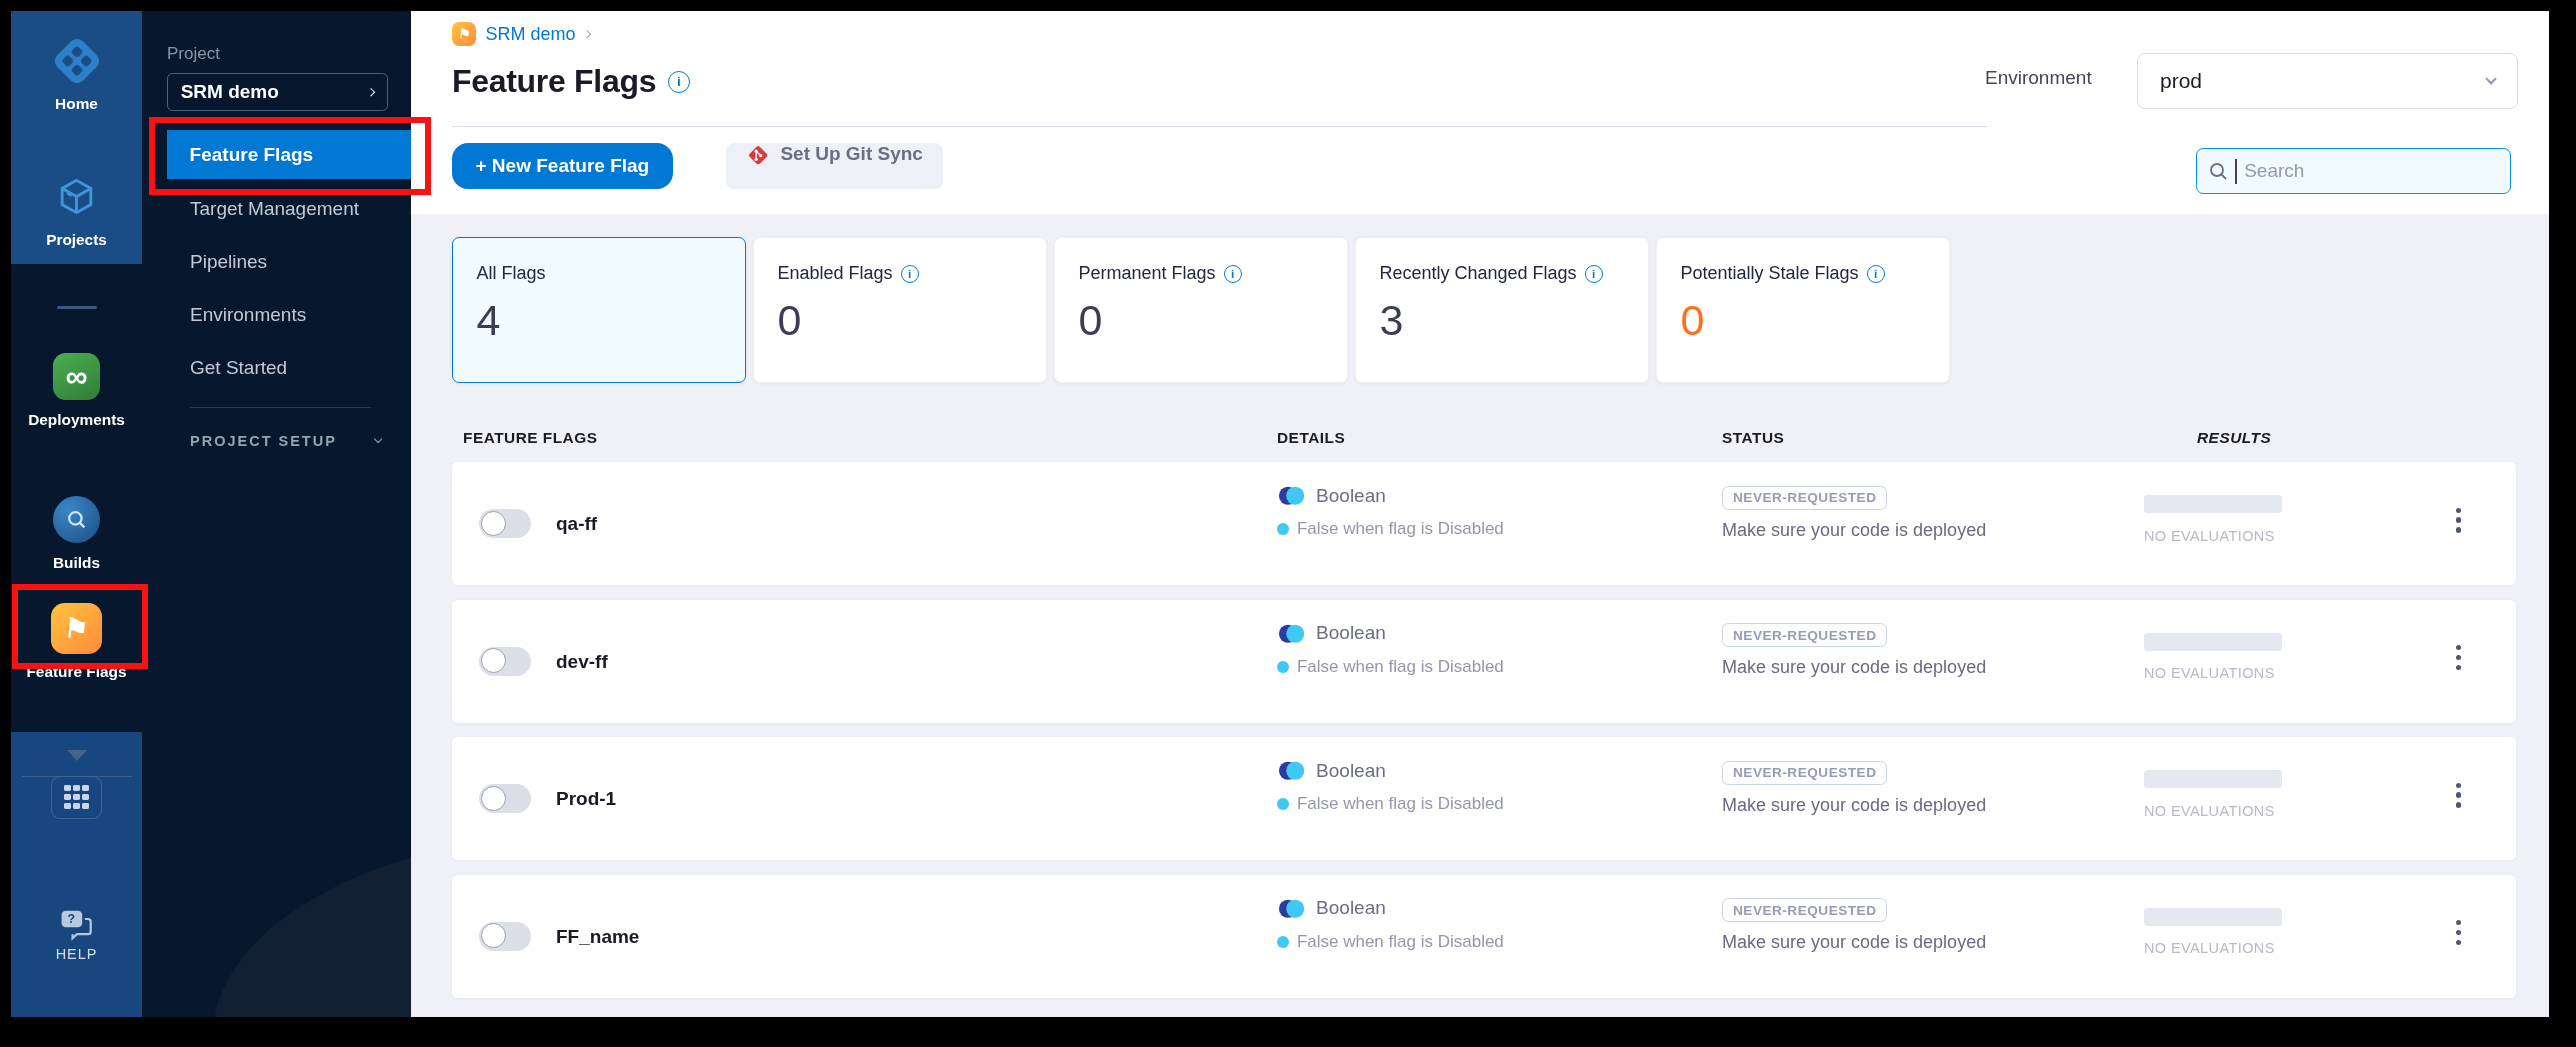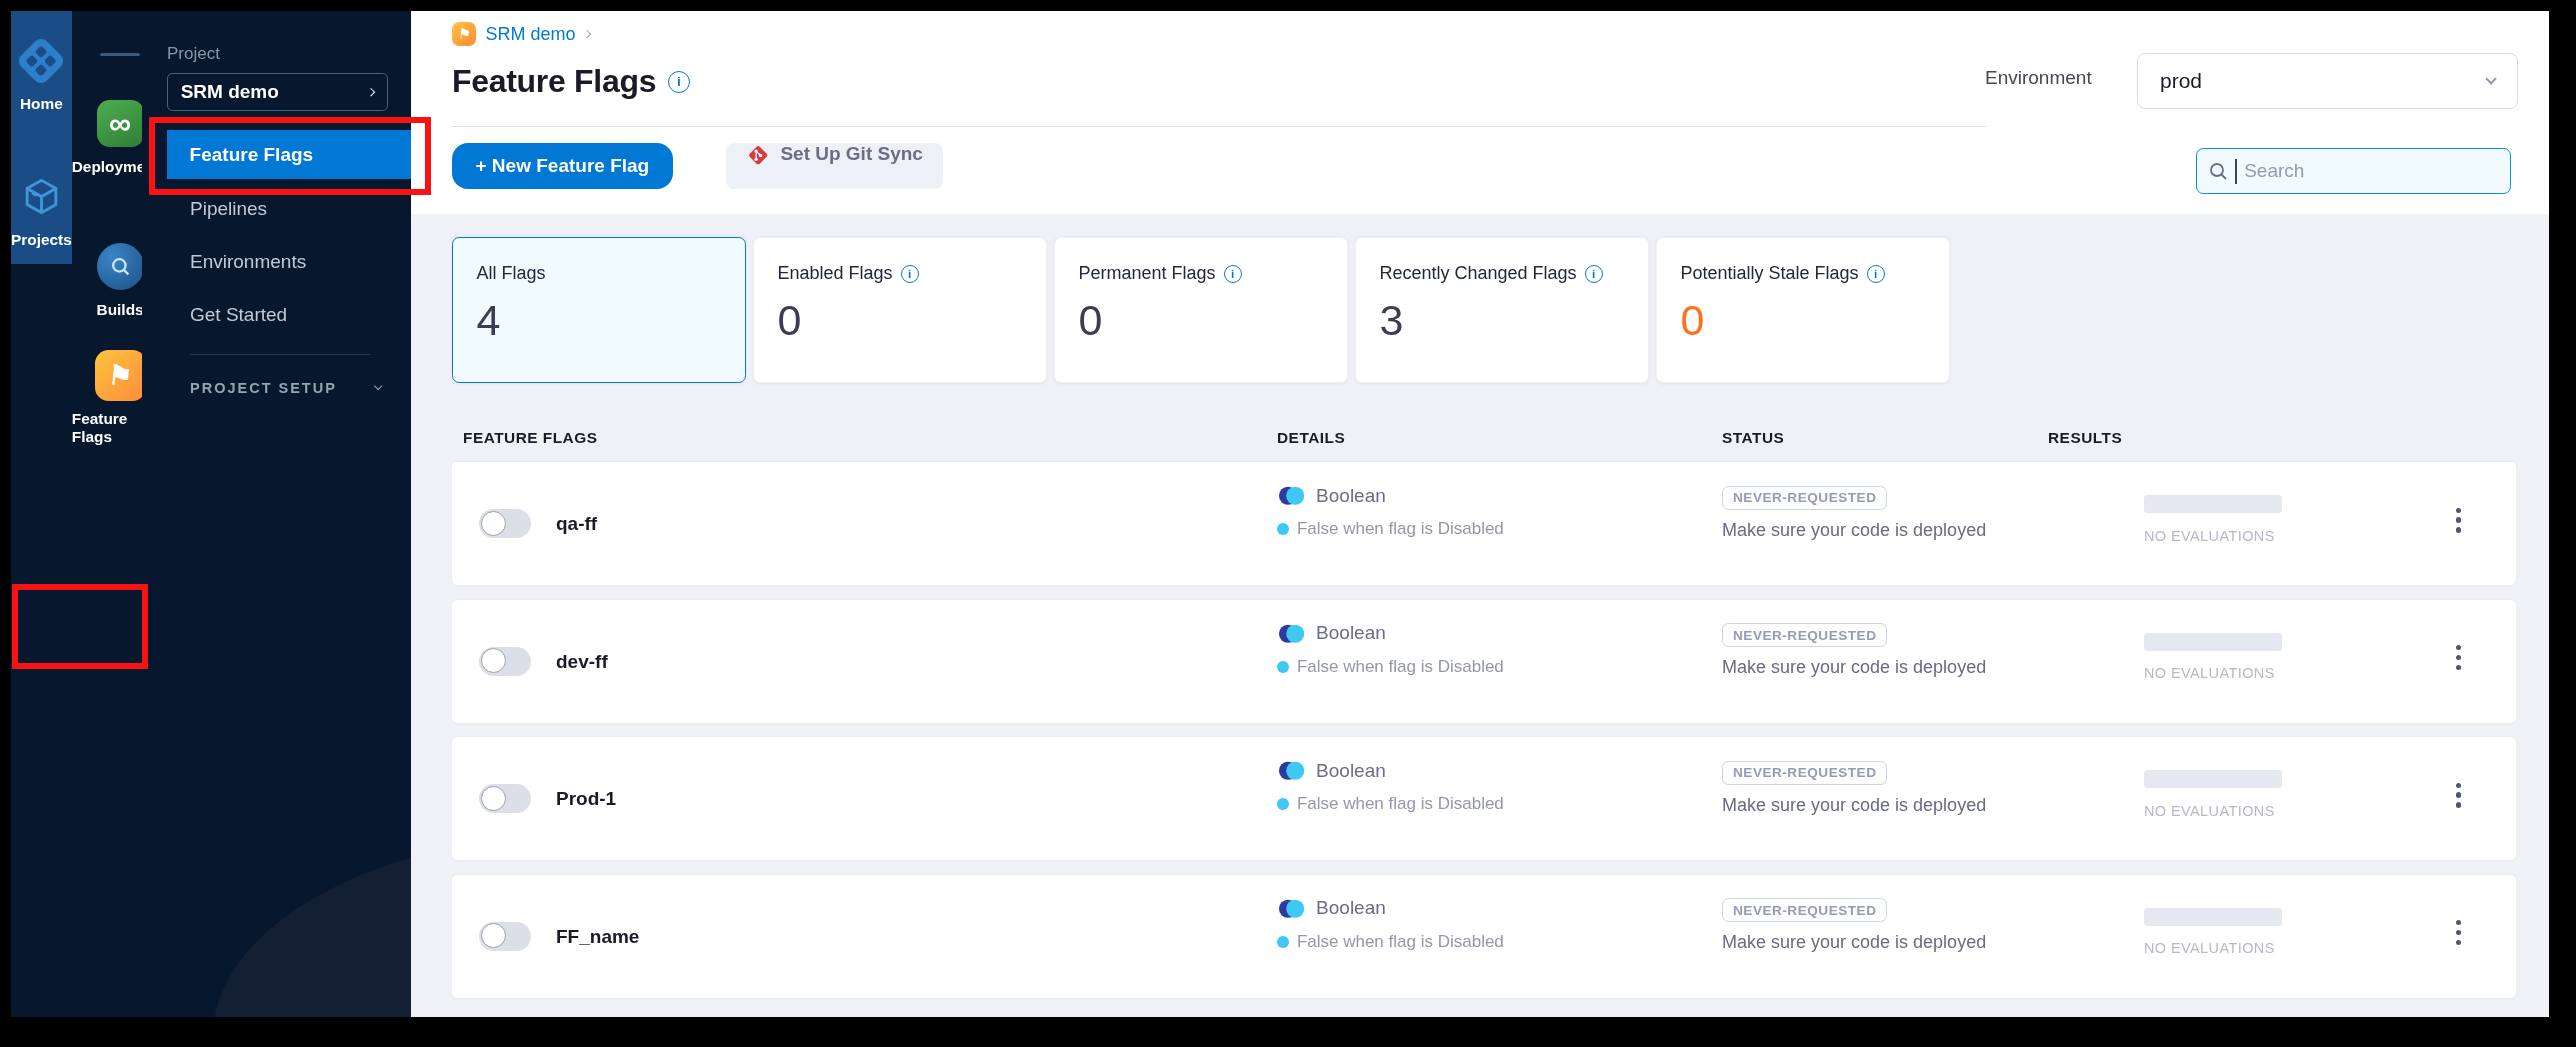--- a/index.html
+++ b/index.html
@@ -7,21 +7,21 @@
     width: 2576px; height: 1048px; position: relative;
     background: #000; font-family: "Liberation Sans", sans-serif;
     overflow: hidden;
   }
   .app {
     position: absolute; left: 11px; top: 11px; width: 2538px; height: 1006px;
     background: #eff1f6; display: flex; overflow: hidden;
   }
 
   
-  .rail { width: 131px; flex-shrink: 0; background: #07182e; display: flex; flex-direction: row; }
+  .rail { width: 131px; flex-shrink: 0; background: #07182e; display: flex; flex-direction: column; }
   .rail-top { height: 253px; background: #1a4d85; display: flex; flex-direction: column; align-items: center; padding-top: 23.5px; gap: 58px; }
   .rail-item { display: flex; flex-direction: column; align-items: center; gap: 8.1px; color: #fff; font-size: 15.4px; font-weight: 700; cursor: pointer; }
   .icon-box { width: 52px; height: 52px; display: flex; align-items: center; justify-content: center; }
   .home-ic { width: 36px; height: 36px; background: #2d7fc9; border-radius: 8.1px; transform: rotate(45deg); display: grid; grid-template-columns: 1fr 1fr; gap: 3.6px; padding: 7.2px; }
   .home-ic i { background: #1a4d85; border-radius: 2.7px; }
   .dep-ic { width: 47px; height: 47px; border-radius: 12.7px; background: linear-gradient(150deg,#4cae50,#2f7d36); color: #fff; font-size: 31px; font-weight: 700; display: flex; align-items: center; justify-content: center; line-height: 0; }
   .builds-ic { width: 47px; height: 47px; border-radius: 50%; background: radial-gradient(circle at 32% 30%, #3a86c8, #1d4e82); display: flex; align-items: center; justify-content: center; }
   .ff-logo { background: linear-gradient(135deg,#ffc43d,#ff8a3d); display: flex; align-items: center; justify-content: center; color: #fff; }
   .ff-logo.rail-ff { width: 51px; height: 51px; border-radius: 13.6px; font-size: 27px; }
   .ff-logo.crumb-ff { width: 24.4px; height: 24.4px; border-radius: 7.2px; font-size: 14.5px; }
@@ -81,21 +81,21 @@
   .cards { position: absolute; top: 226px; left: 41px; display: flex; gap: 7px; }
   .card { width: 294px; height: 146px; background: #fff; border: 0.9px solid #f0f0f5; border-radius: 7.2px; box-shadow: 0 0.9px 3.6px rgba(40,41,61,.06); padding: 25px 0 0 23.5px; cursor: pointer; }
   .card.selected { background: #f0faff; border: 1.8px solid #0278d5; }
   .card-label { font-size: 18px; color: #22273f; display: flex; align-items: center; gap: 8.1px; }
   .card-value { margin-top: 11.8px; font-size: 43px; color: #3b3d54; }
   .card.orange .card-value { color: #ff7020; }
 
   
   .thead { position: absolute; top: 418px; left: 41px; width: 2064px; height: 22px; font-size: 15.4px; font-weight: 700; color: #1b1b28; letter-spacing: 0.5px; }
   .thead span { position: absolute; top: 0; }
-  .th-flags { left: 11px; } .th-details { left: 825px; } .th-status { left: 1270px; } .th-results { left: 1596px; }
+  .th-flags { left: 11px; } .th-details { left: 825px; } .th-status { left: 1270px; } .th-results { left: 1745px; font-style: italic; }
   .rows { position: absolute; top: 451px; left: 41px; display: flex; flex-direction: column; gap: 14.5px; }
   .frow { width: 2064px; height: 123px; background: #fff; border-radius: 5.4px; position: relative; box-shadow: 0 0.9px 2.7px rgba(40,41,61,.05); }
   .toggle { position: absolute; left: 27px; top: 47px; width: 52px; height: 29px; border-radius: 14.5px; background: #dcdfe8; cursor: pointer; }
   .toggle i { position: absolute; left: 1.8px; top: 1.8px; width: 25px; height: 25px; background: #fff; border-radius: 50%; border: 1.8px solid #9aa0b2; }
   .fname { position: absolute; left: 104px; top: 51px; font-size: 19px; font-weight: 600; color: #1b1b28; }
   .details { position: absolute; left: 825px; top: 22px; }
   .dline1 { display: flex; align-items: center; gap: 8.1px; font-size: 19px; color: #6b6d85; }
   .dline2 { margin-top: 11.8px; display: flex; align-items: center; gap: 8.1px; font-size: 17px; color: #9496ab; }
   .dot-cyan { width: 11.8px; height: 11.8px; border-radius: 50%; background: #3fc8f4; flex-shrink: 0; }
   .status { position: absolute; left: 1270px; top: 23.5px; }
@@ -196,20 +196,21 @@
 
   <nav class="pnav">
     <div class="pnav-label">Project</div>
     <div class="proj-select">
       <span>SRM demo</span>
       <span class="chev right small"></span>
     </div>
     <div class="pnav-items">
 
     <div class="pitem active">Feature Flags</div>
+        <div class="pitem">Target Management</div>
         <div class="pitem">Pipelines</div>
         <div class="pitem">Environments</div>
         <div class="pitem">Get Started</div>
       </div>
     <div class="pnav-div"></div>
     <div class="psetup">
       <span>PROJECT SETUP</span>
       <span class="chev down small"></span>
     </div>
   </nav>

